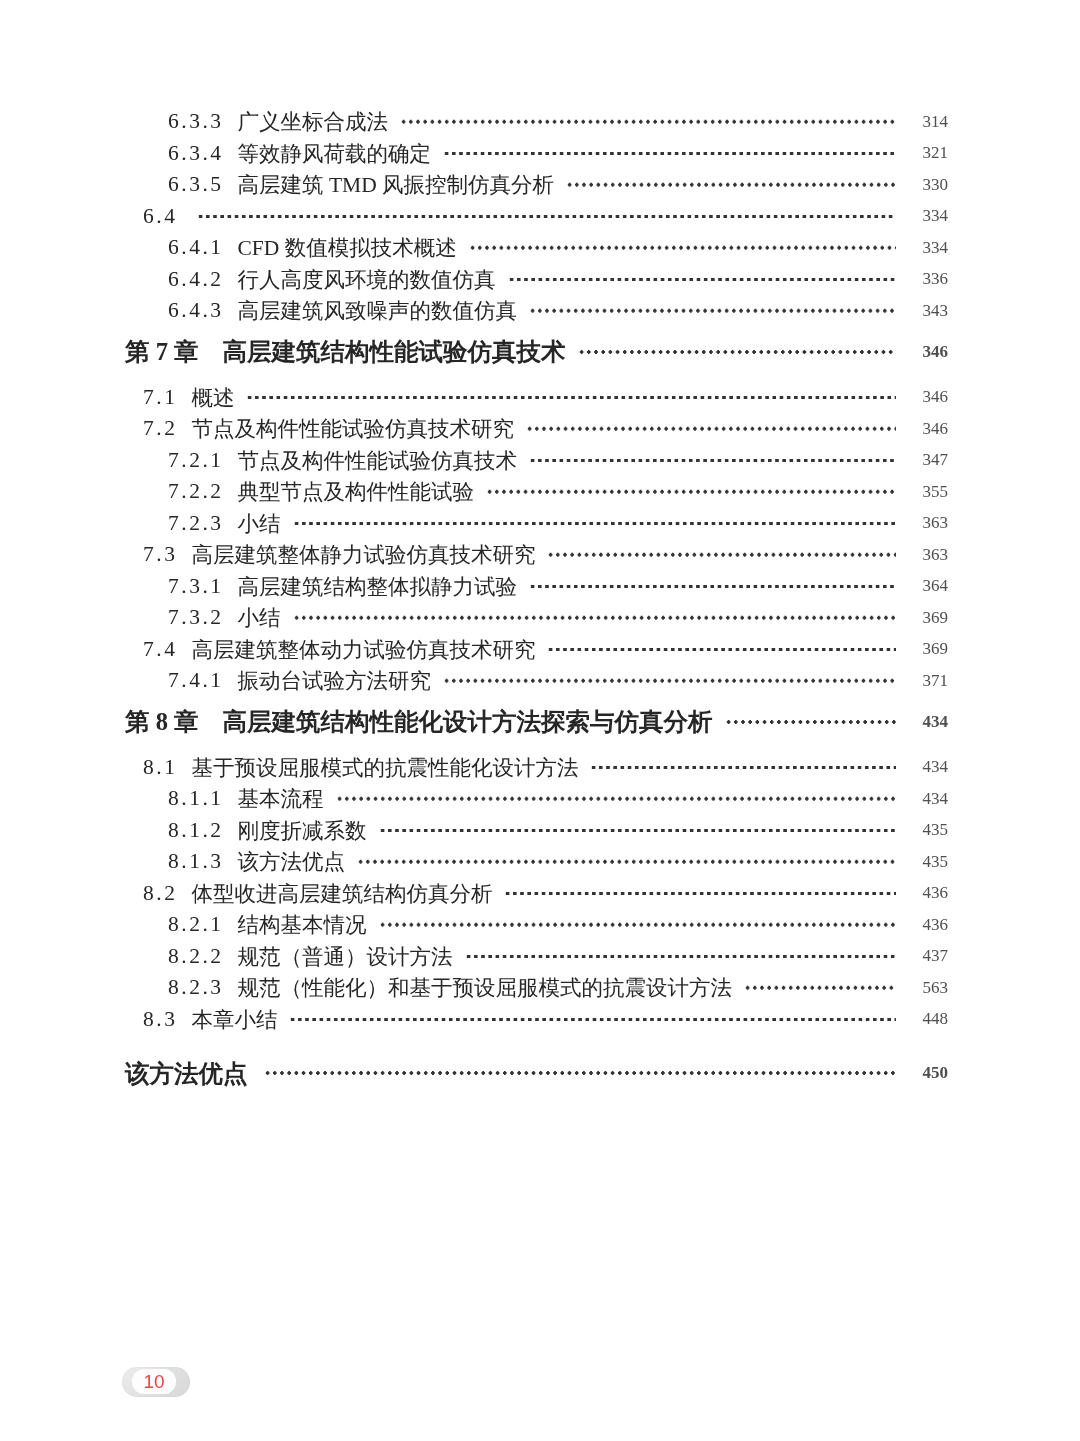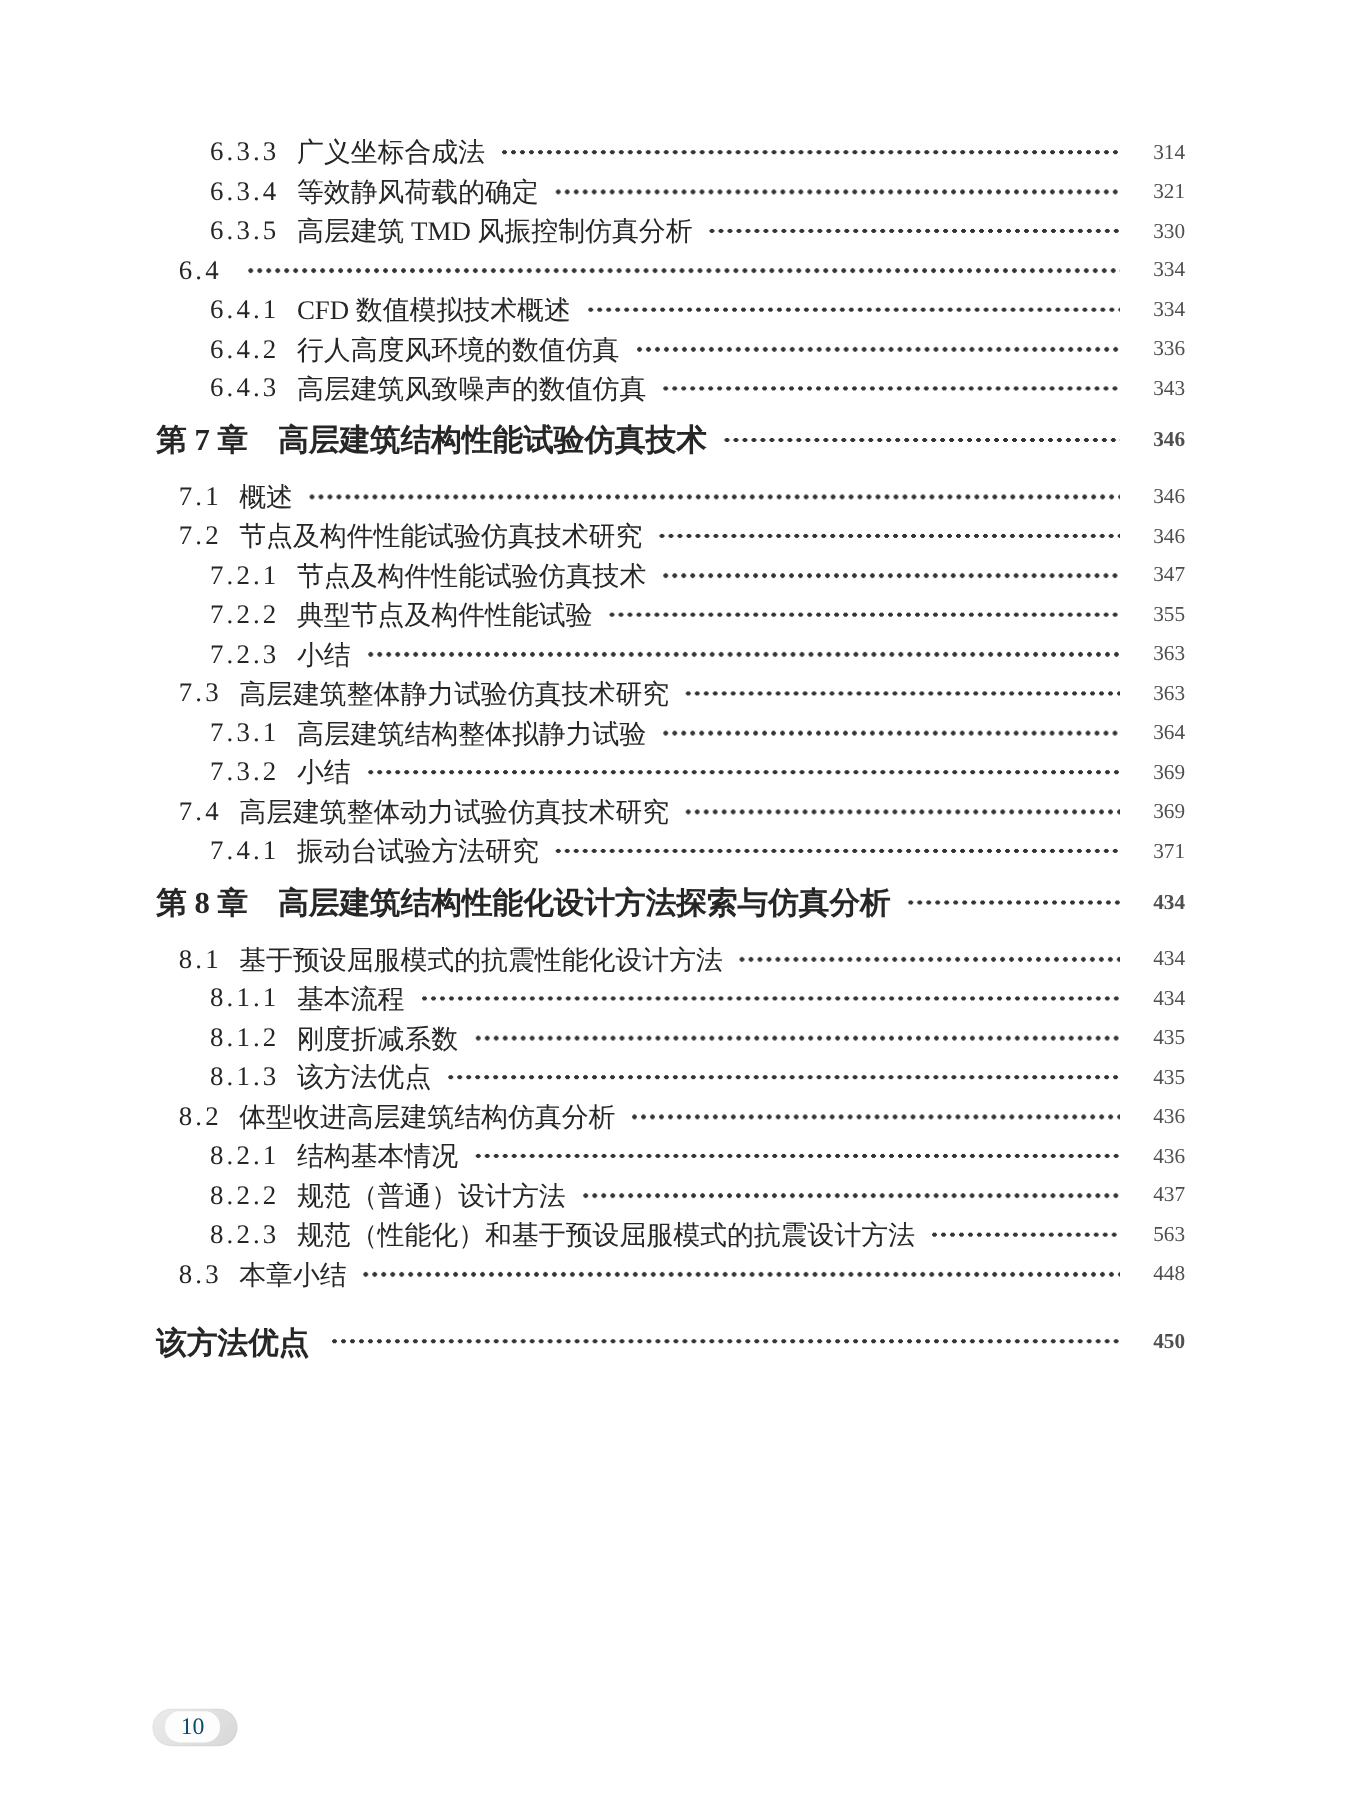--- a/index.html
+++ b/index.html
@@ -91,23 +91,23 @@
     position: absolute;
     left: 10px;
     top: 2px;
     right: 14px;
     bottom: 3px;
     background: #fdfdfd;
     border-radius: 12px;
     display: flex;
     align-items: center;
     justify-content: center;
-    font-family: Liberation Serif, serif;
+    font-family: Liberation Sans, sans-serif;
     font-size: 19px;
-    color: #0c4a6e;
+    color: #ef4444;
   }
 </style>
 </head>
 <body>
 
 <div class="page">
   <main class="toc" id="toc">
   <div class="row level-3">
     <span class="num">6.3.3</span>
     <span class="title">广义坐标合成法</span>

